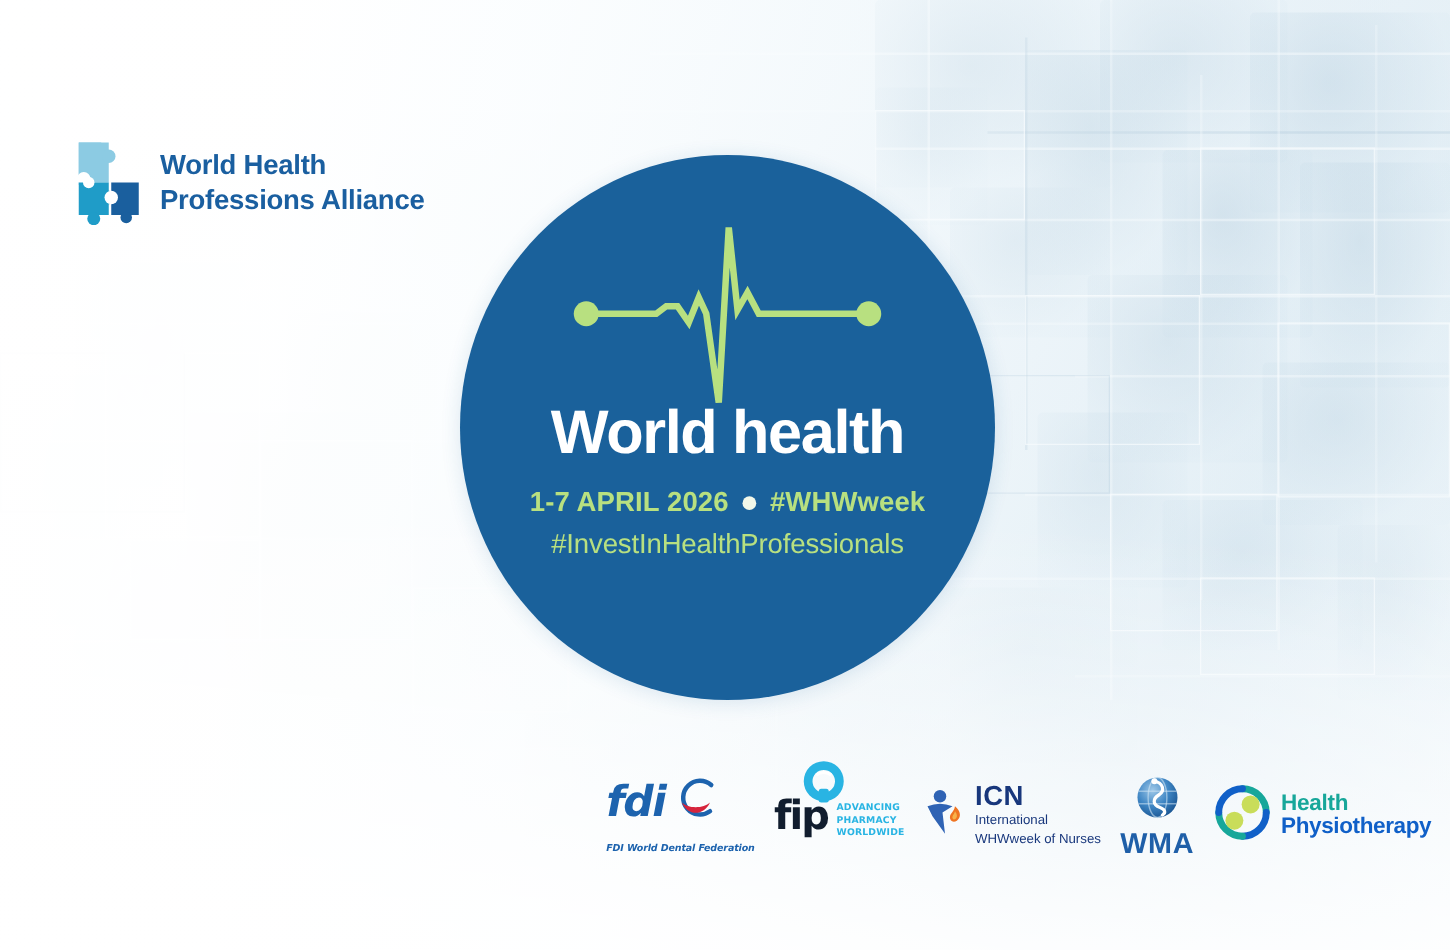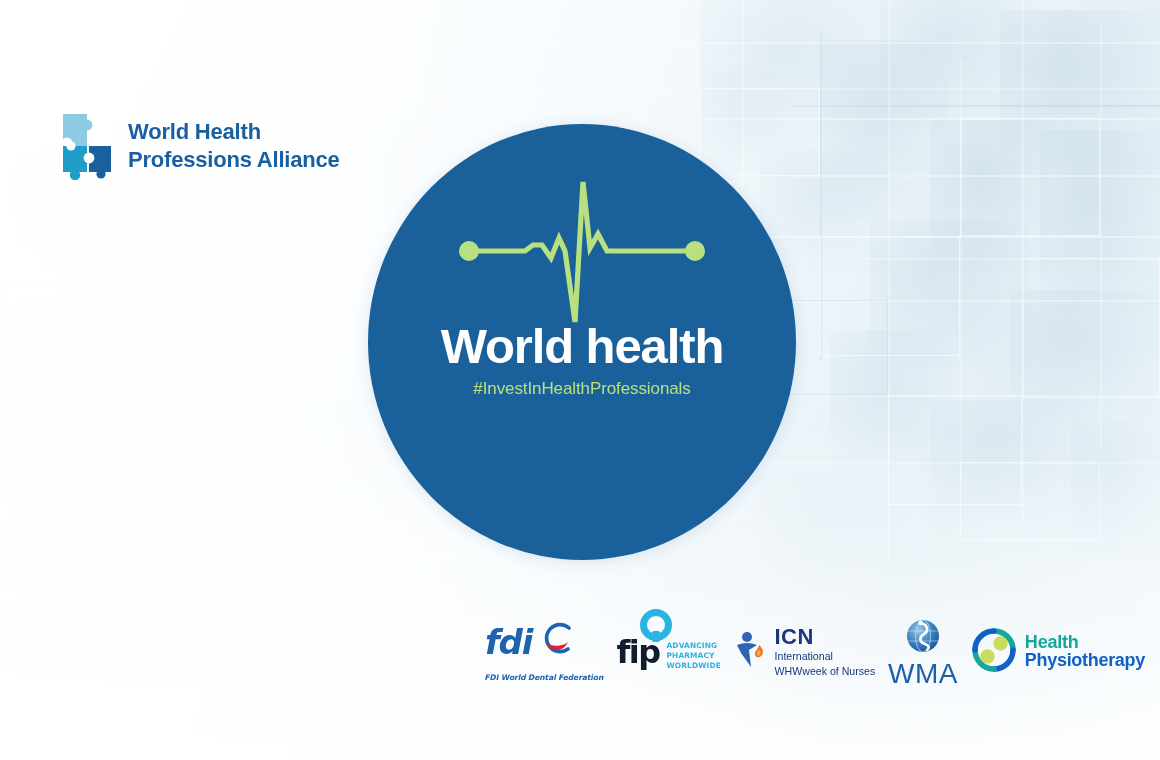--- a/index.html
+++ b/index.html
@@ -124,21 +124,21 @@
   }
   .badge-sub .dot {
     width:11px; height:11px;
     border-radius:50%;
     background:#f2f8ea;
     display:inline-block;
   }
   .badge-tag {
     margin-top:7px;
     color:#b8e080;
-    font-size:17px;
+    font-size:22px;
     letter-spacing:-.1px;
     text-align:right;
   }
 
   
   .partners {
     position:absolute;
     left:485px; top:612px;
     width:660px; height:80px;
     display:flex;
@@ -185,21 +185,21 @@
   }
   .icn-sub {
     font-weight:normal; font-size:10.6px;
     color:#18377c; line-height:1.22; margin-top:2px;
     white-space:nowrap;
   }
 
   
   .wma { flex-direction:column; align-items:center; gap:0px; }
   .wma-word {
-    font-weight:normal; font-size:28px;
+    font-weight:bold; font-size:23px;
     color:#1f5fa8; letter-spacing:.6px; line-height:1;
     margin-top:-3px;
   }
 
   
   .wp-text { margin-left:8px; }
   .wp-l1 { font-weight:bold; font-size:18px; color:#17a79a; line-height:1.02; letter-spacing:-.2px; }
   .wp-l2 { font-weight:bold; font-size:18px; color:#1060c8; line-height:1.08; letter-spacing:-.3px; }
 </style>
 </head>
@@ -320,20 +320,25 @@
         </g>
         <circle cx="22" cy="75" r="10" fill="#b8e080"></circle>
         <circle cx="248" cy="75" r="10" fill="#b8e080"></circle>
       </svg>
     </span>
 
     <div class="badge-title">
       <div>World health</div>
     </div>
 
+    <div class="badge-sub">
+      <span>1-7 APRIL 2026</span>
+      <span class="dot"></span>
+      <span>#WHWweek</span>
+    </div>
 
     <div class="badge-tag">#InvestInHealthProfessionals</div>
   </div>
 
   <div class="partners">
 
     <div class="partner fdi">
       <div class="fdi-row">
         <span class="fdi-word">fdi</span>
         <span>

